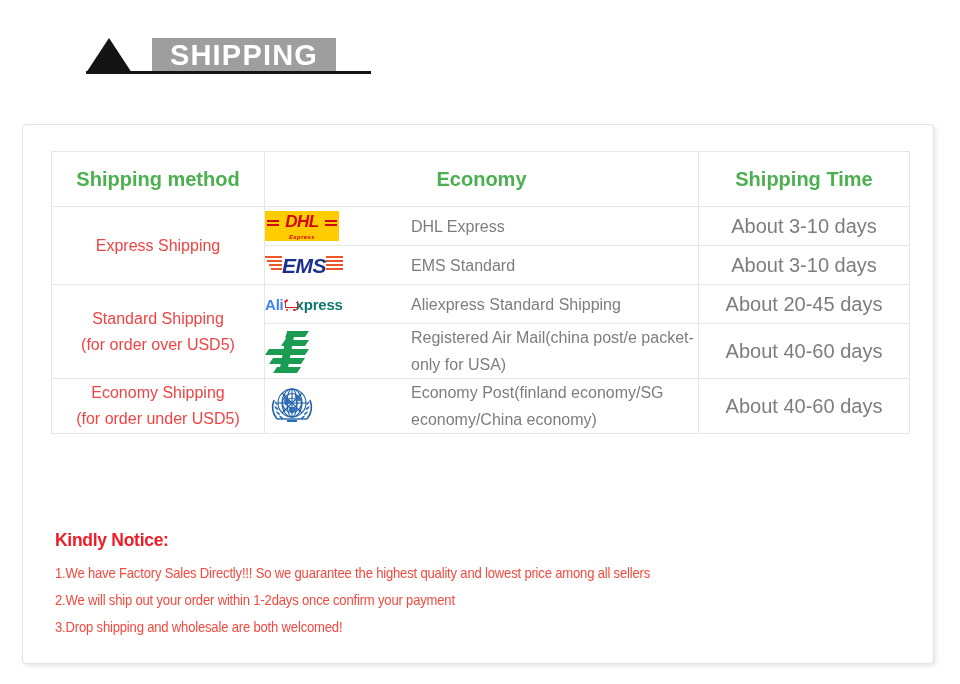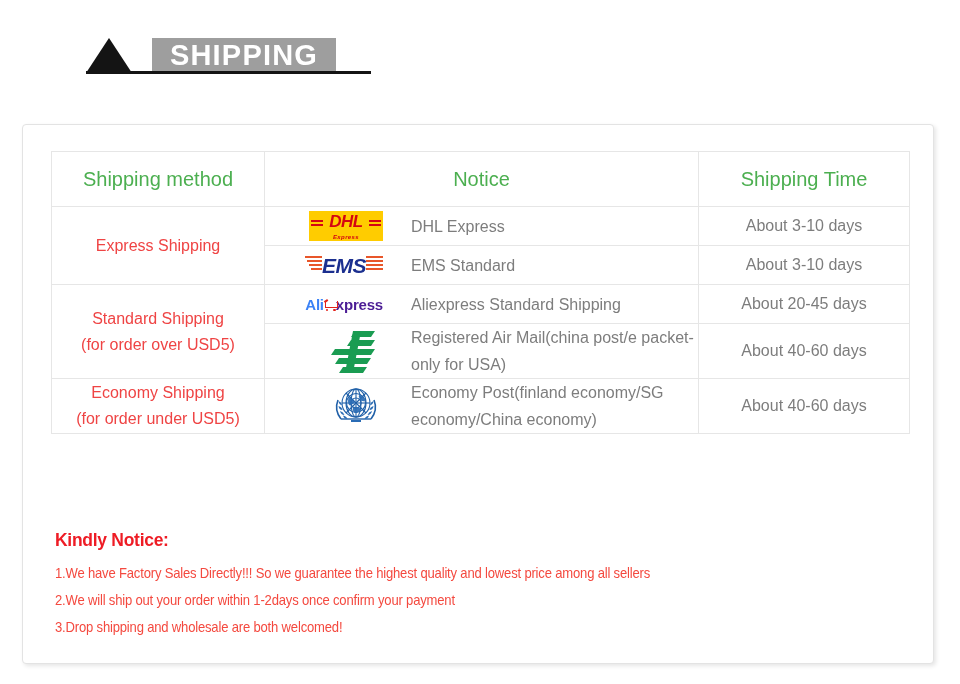--- a/index.html
+++ b/index.html
@@ -94,52 +94,52 @@
     vertical-align: middle;
   }
   .col-method  { width: 213px; }
   .col-courier { width: 434px; }
   .col-time    { width: 211px; }
 
   .ship-table thead th {
     height: 54px;
     color: #4caf50;
     font-size: 20px;
-    font-weight: normal;
+    font-weight: bold;
     text-align: center;
     font-family: "Liberation Sans", sans-serif;
   }
 
   .cell-method {
     text-align: center;
     color: #ef4444;
     font-size: 16px;
     line-height: 26px;
     padding: 6px 4px;
   }
   .cell-time {
     text-align: center;
     color: #7d7d7d;
-    font-size: 16px;
+    font-size: 20px;
     padding: 6px 4px;
   }
   .cell-courier {
     padding: 6px 6px 6px 8px;
   }
   .courier-inner {
     display: flex;
     align-items: center;
     min-height: 38px;
   }
   .logo-slot {
     width: 118px;
     min-width: 118px;
     display: flex;
     align-items: center;
-    justify-content: flex-end;
+    justify-content: flex-start;
   }
   .courier-label {
     color: #7d7d7d;
     font-size: 16px;
     line-height: 27px;
     padding-left: 4px;
     margin-left: 24px;
   }
 
   
@@ -217,21 +217,21 @@
   .logo-ems .stripes-l i:nth-child(4) { margin-left: 6px; }
 
   .logo-ali {
     font-size: 15px;
     font-weight: bold;
     letter-spacing: -0.2px;
     white-space: nowrap;
     font-family: "Liberation Sans", sans-serif;
   }
   .logo-ali .ali-a { color: #3b82f6; }
-  .logo-ali .ali-x { color: #4c1d95; }
+  .logo-ali .ali-x { color: #0f766e; }
   .logo-ali .ali-cart {
     display: inline-block;
     width: 13px;
     height: 12px;
     position: relative;
     vertical-align: -1px;
     margin: 0 -1px 0 0;
   }
   .logo-ali .ali-cart::before {
     content: "";
@@ -308,21 +308,21 @@
 
   <table class="ship-table">
     <colgroup>
       <col class="col-method">
       <col class="col-courier">
       <col class="col-time">
     </colgroup>
     <thead>
       <tr>
         <th>Shipping method</th>
-        <th>Notice</th>
+        <th>Economy</th>
         <th>Shipping Time</th>
       </tr>
     </thead>
     <tbody>
 
       <tr>
         <td class="cell-method" rowspan="2">
           <div>Express Shipping</div>
         </td>
         <td class="cell-courier">

